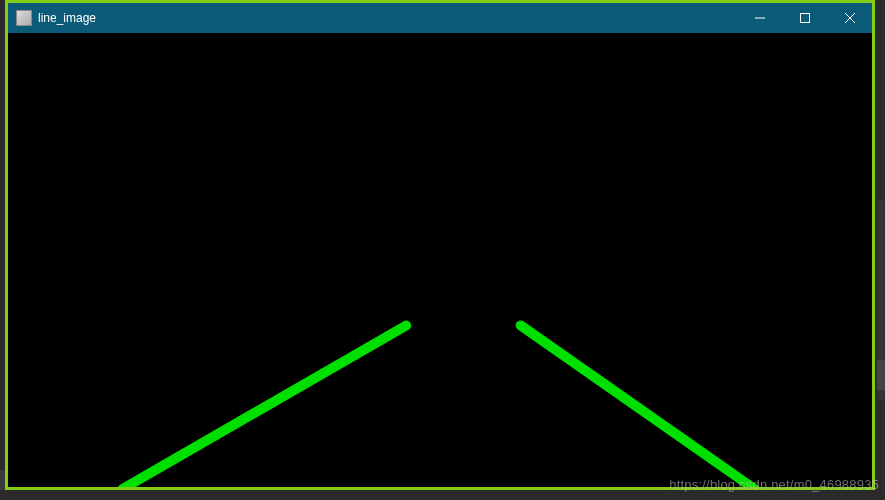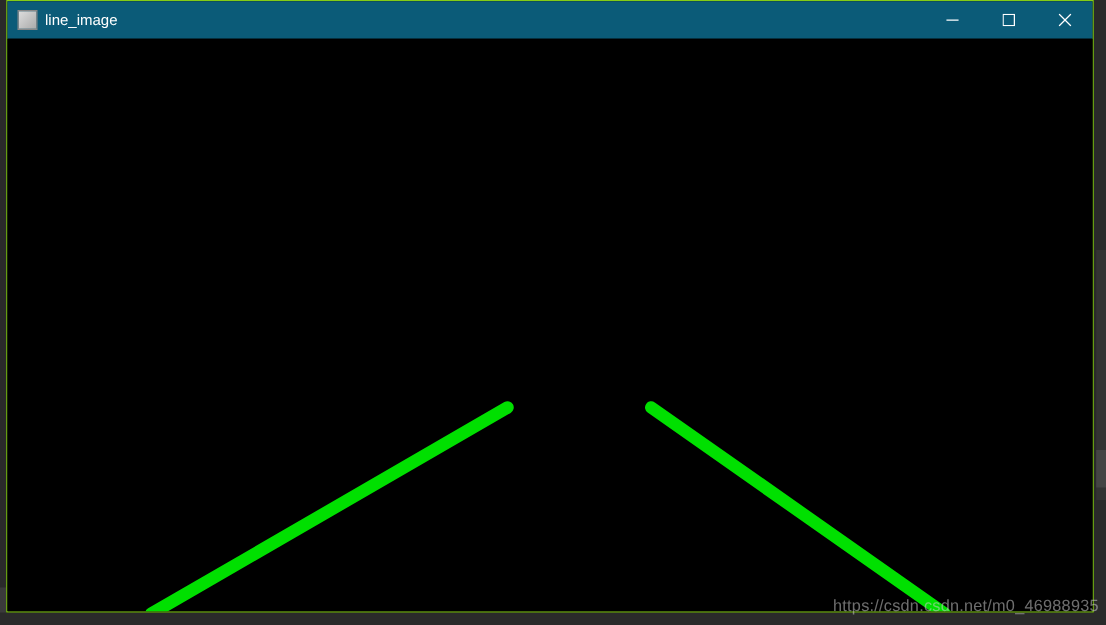--- a/index.html
+++ b/index.html
@@ -15,21 +15,21 @@
       overflow: hidden;
       position: relative;
     }
     .window {
       position: absolute;
       left: 5px;
       top: 0;
       width: 870px;
       height: 490px;
       background: #000;
-      border: 1px solid #84cc16;
+      border: 3px solid #84cc16;
     }
     .titlebar {
       height: 30px;
       background: #0b5b78;
       display: flex;
       align-items: center;
       padding: 0 0 0 8px;
       color: #fff;
       font-size: 12px;
     }
@@ -147,13 +147,13 @@
   </div>
   <div class="content">
     <svg class="canvas" viewBox="0 0 868 458" preserveAspectRatio="none">
       <rect x="0" y="0" width="868" height="458" fill="#000000"></rect>
       <line stroke-linecap="round" x1="115" y1="460" x2="400" y2="295" stroke="#00e000" stroke-width="10"></line>
       <line stroke-linecap="round" x1="515" y1="295" x2="750" y2="460" stroke="#00e000" stroke-width="10"></line>
     </svg>
   </div>
 </div>
 
-<div class="watermark">https://csdn.csdn.net/m0_46988935</div>
+<div class="watermark">https://blog.csdn.net/m0_46988935</div>
 
 </body></html>

